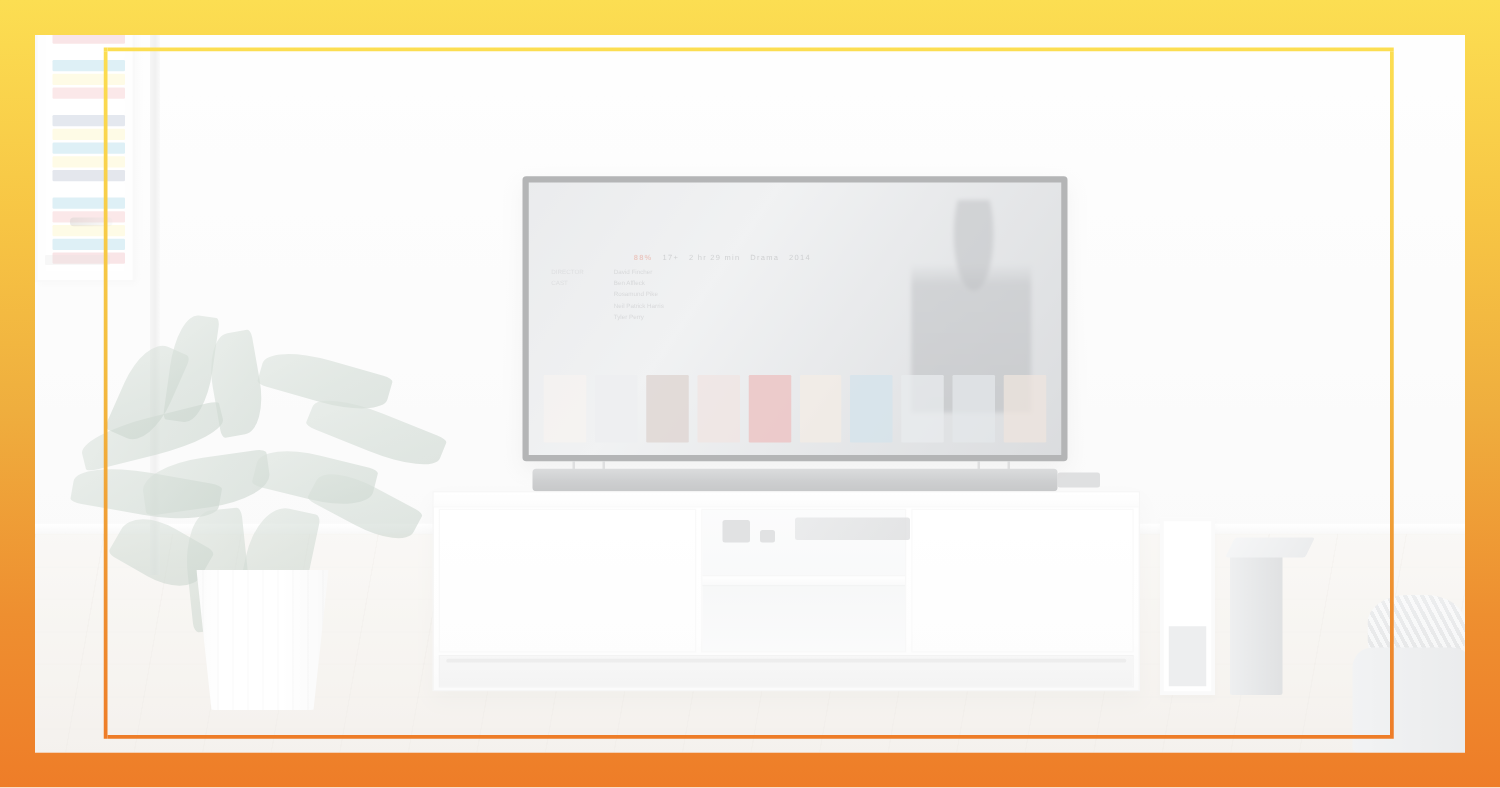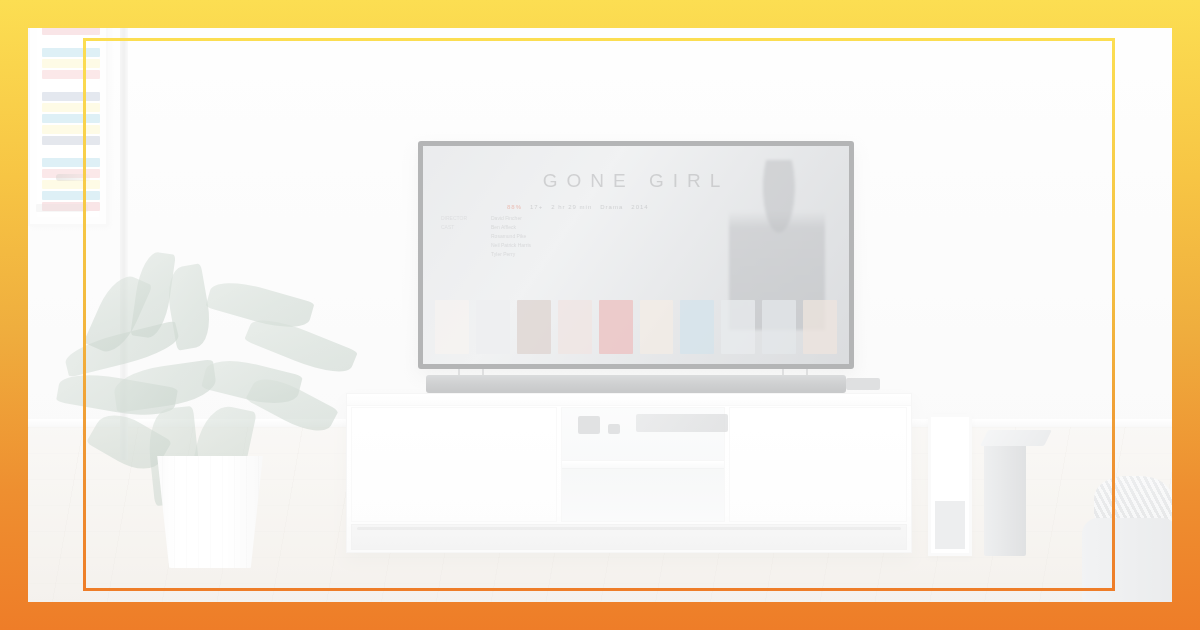--- a/index.html
+++ b/index.html
@@ -416,21 +416,20 @@
           </div>
         <div class="sig"></div>
         <div class="plate"></div>
       </div>
 
       <div class="seam"></div>
 
       <div class="tv">
         <div class="tv-screen">
           <div class="tv-person"></div>
-          <div class="tv-title">GONE GIRL</div>
           <div class="tv-meta">
             <span class="score">88%</span>
             &nbsp;
             <span>17+</span>
             &nbsp;
             <span>2 hr 29 min</span>
             &nbsp;
             <span>Drama</span>
             &nbsp;
             <span>2014</span>

